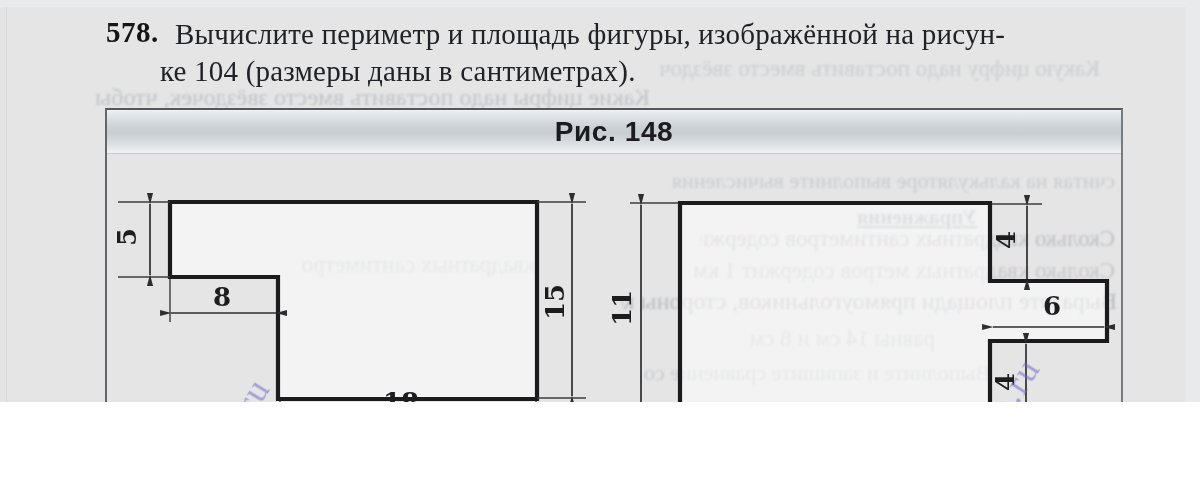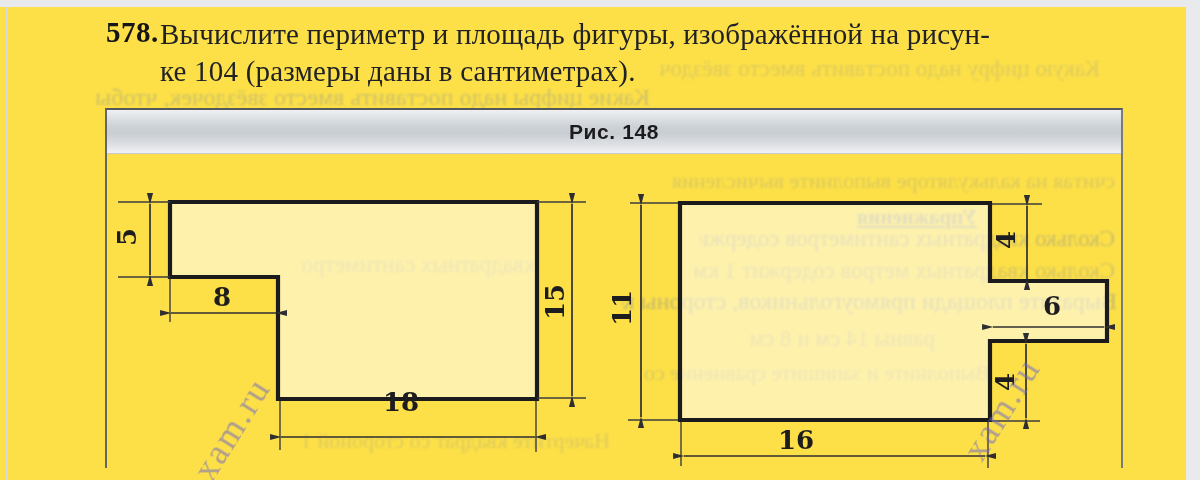--- a/index.html
+++ b/index.html
@@ -1,53 +1,53 @@
 <!DOCTYPE html>
 <html><head>
 <meta charset="utf-8">
 <style>
   html,body{margin:0;padding:0;}
   .page{
-    position:relative;width:1200px;height:480px;overflow:hidden;
-    background:#fde047;font-family:"Liberation Serif",serif;
+    position:relative;width:1200px;height:402px;overflow:hidden;
+    background:#e5e5e5;font-family:"Liberation Serif",serif;
   }
   .strip{position:absolute;background:#e8eaec;}
   .strip.top{left:0;top:0;width:1200px;height:7px;}
   .strip.bottom{left:0;top:481px;width:1200px;height:18px;}
   .strip.right{left:1186px;top:0;width:14px;height:499px;}
   .edge-line{position:absolute;left:6px;top:7px;width:1px;height:474px;background:#d7dadc;}
 
   
   .problem-number{
     position:absolute;left:106px;top:16px;width:60px;
     font-size:29px;font-weight:bold;color:#151517;letter-spacing:.5px;
   }
   .problem-lines{position:absolute;left:160px;top:16px;width:968px;color:#202227;}
   .problem-line1{
     font-size:29px;line-height:37px;white-space:nowrap;
-    text-align:justify;text-align-last:justify;letter-spacing:.2px;
+    text-align:justify;text-align-last:justify;letter-spacing:.2px;margin-left:15px;
   }
   .problem-line1::after{content:"";display:inline-block;width:100%;}
   .problem-line2{font-size:29px;line-height:37px;letter-spacing:.2px;}
 
   
   .figure-box{
     position:absolute;left:105px;top:108px;width:1014px;height:358px;
     border-left:2px solid #63676b;border-top:2px solid #55595d;border-right:2px solid #787c80;
     z-index:2;
   }
   .caption-band{
     position:absolute;left:0;top:0;width:100%;height:43px;
     background:linear-gradient(180deg,#eef0f2 0%,#cdd2d7 38%,#c9ced3 55%,#dde0e3 80%,#f1f2f3 100%);
     border-bottom:1px solid #c6cbcf;
     display:flex;align-items:center;justify-content:center;
   }
   .caption-band span{
     font-family:"Liberation Sans",sans-serif;font-weight:bold;
-    font-size:21px;color:#1c1c1e;letter-spacing:.6px;
+    font-size:28px;color:#1c1c1e;letter-spacing:.6px;
   }
 
   
   svg.drawing{position:absolute;left:0;top:0;z-index:3;}
   .outline{fill:rgba(255,255,255,0.55);stroke:#1b1b1d;stroke-width:4.2;stroke-linejoin:miter;}
   .dim{stroke:#2e2e30;stroke-width:1.7;fill:none;}
   .ext{stroke:#3c3c3e;stroke-width:1.4;fill:none;}
   #arr path{fill:#2e2e30;}
 
   

